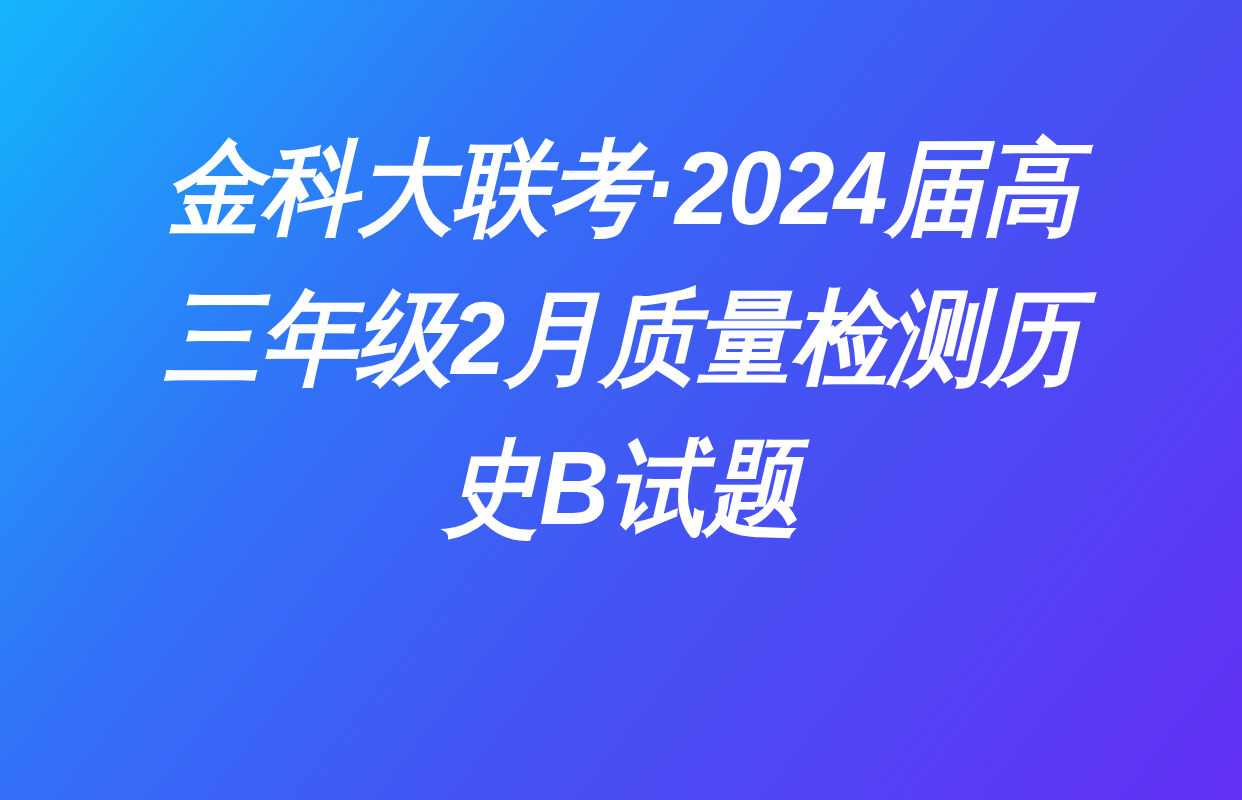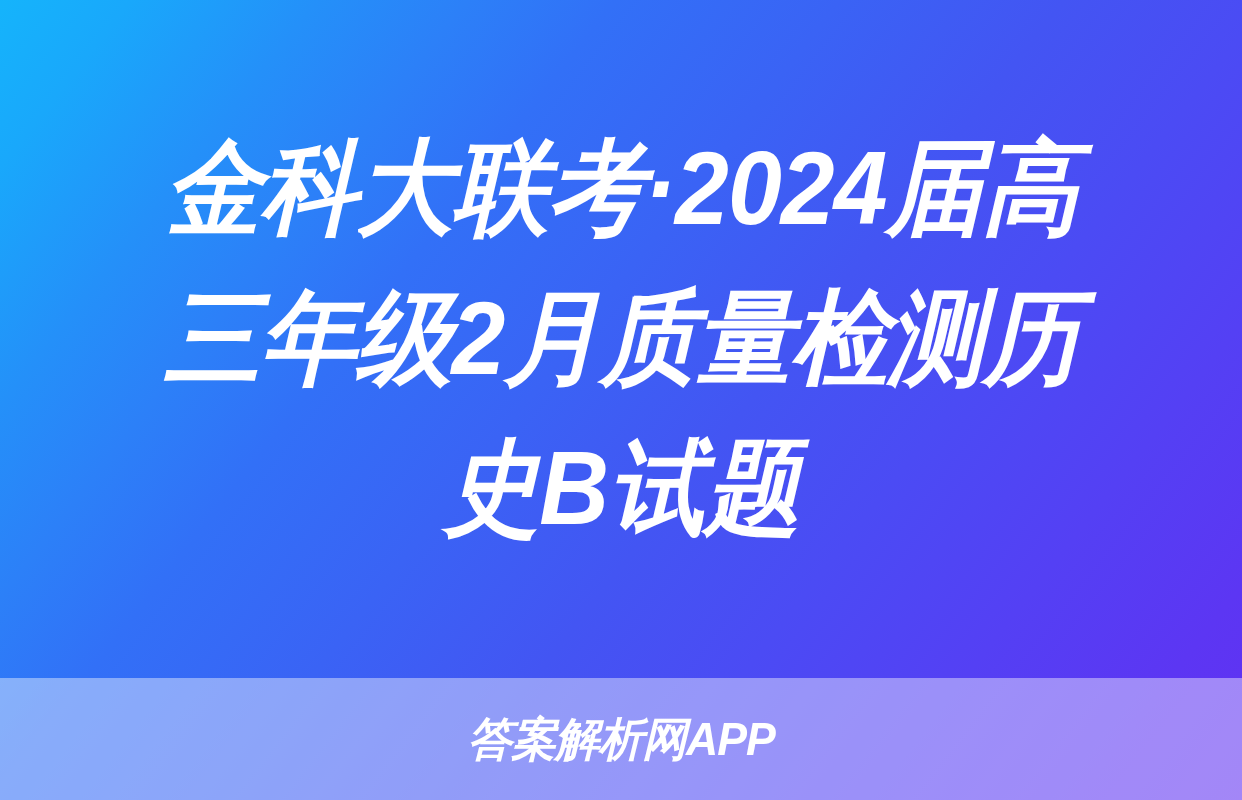--- a/index.html
+++ b/index.html
@@ -97,17 +97,14 @@
 </style>
 </head>
 <body>
 
 <div class="poster">
 
   <div class="title-block">
     <h1 class="title-text">金科大联考·2024届高三年级2月质量检测历史B试题</h1>
   </div>
 
-  <div class="watermark-bar">
-    <span class="watermark-text">答案解析网APP</span>
-  </div>
 
 </div>
 
 </body></html>

